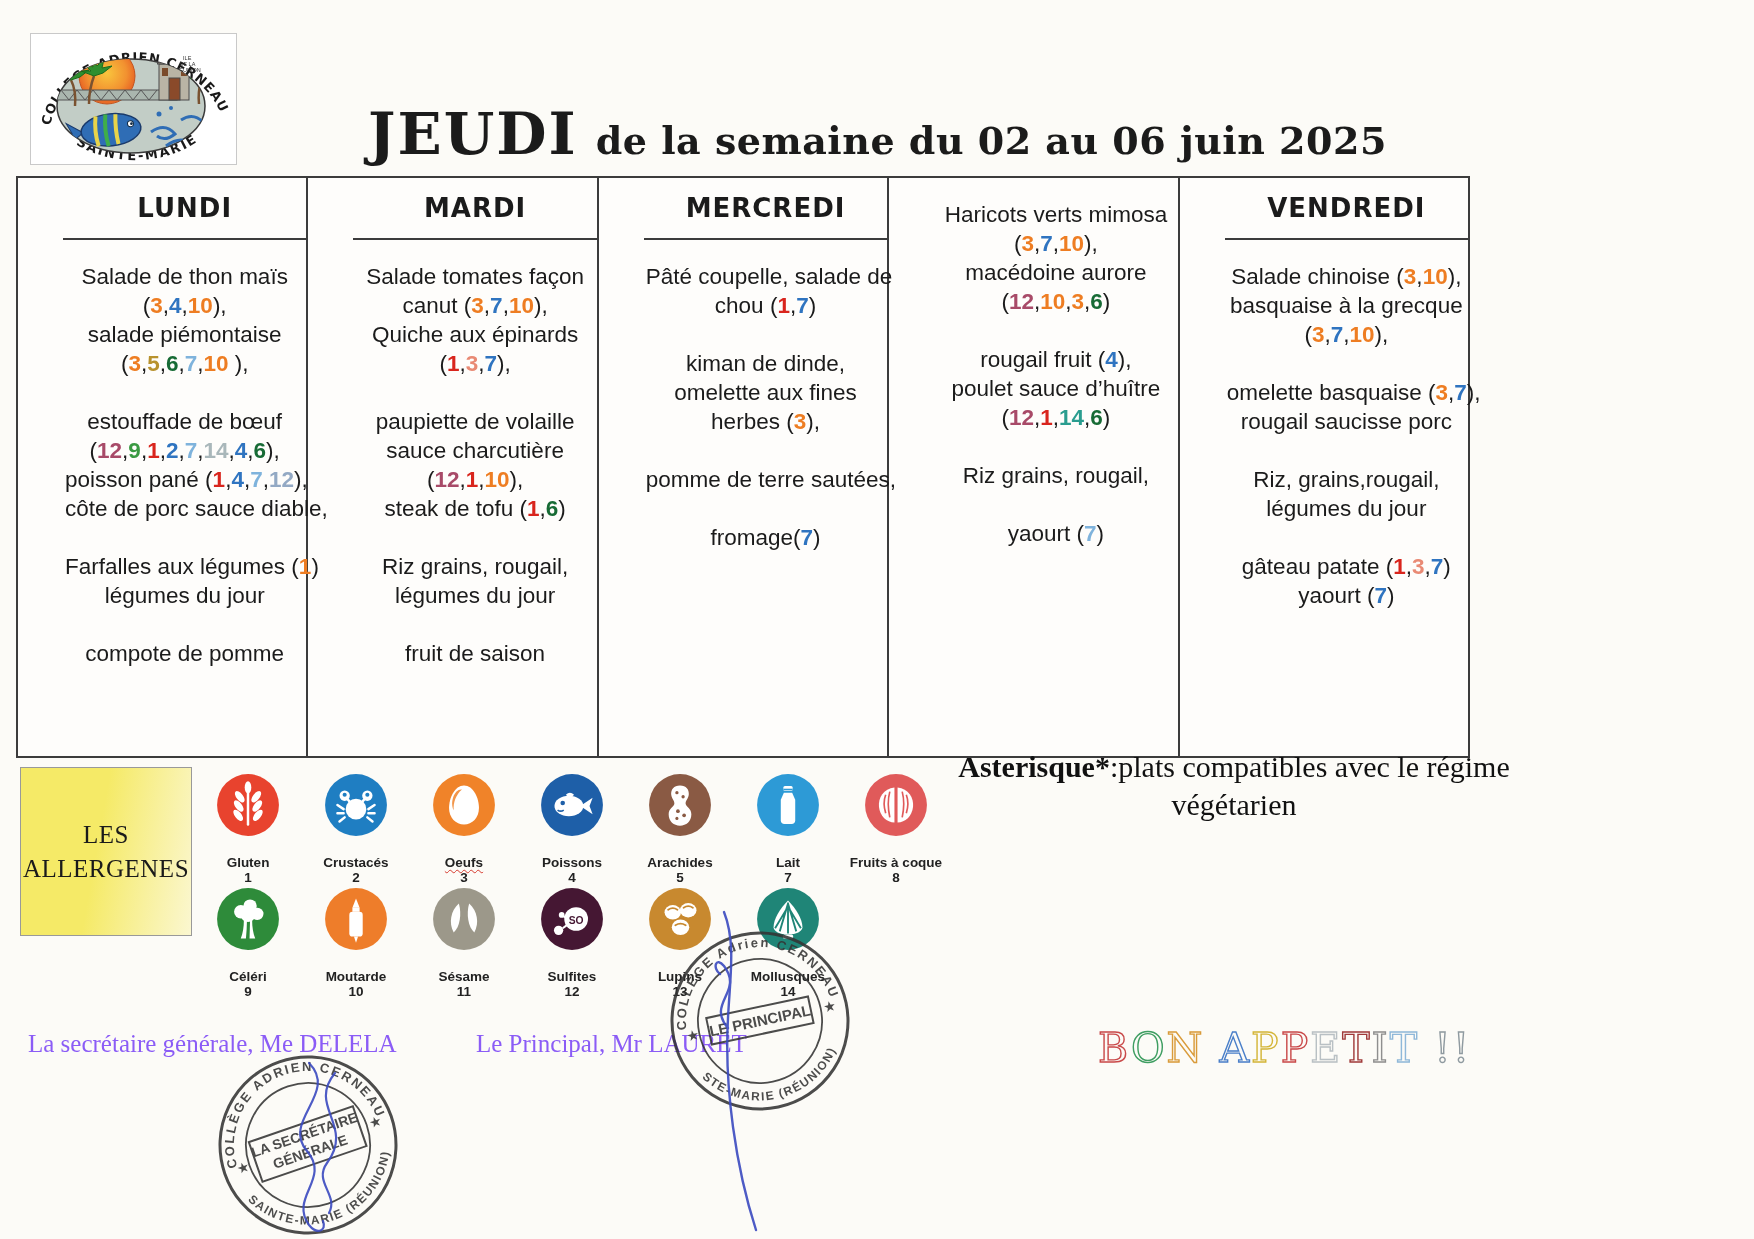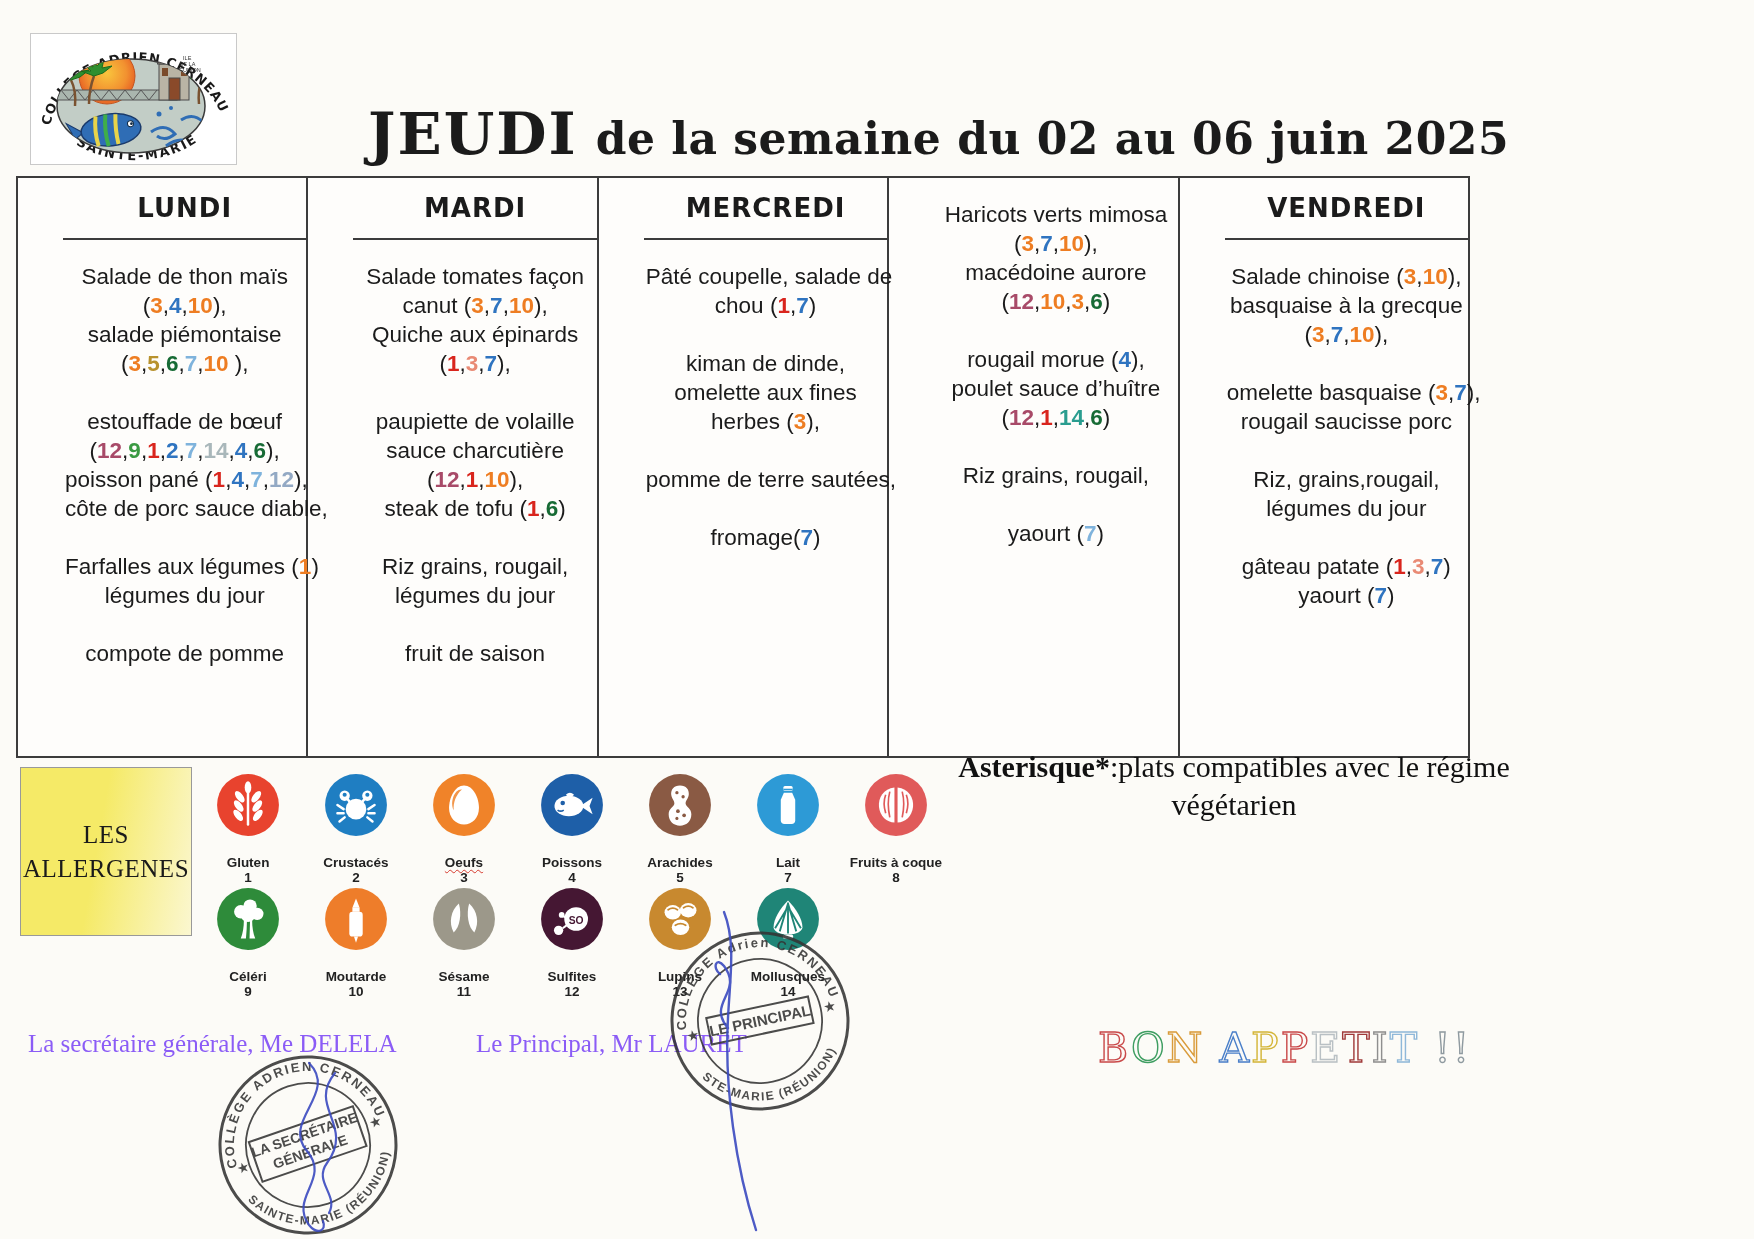--- a/index.html
+++ b/index.html
@@ -5,21 +5,21 @@
   html,body{margin:0;padding:0;background:#e9e9e9;}
   .page{position:relative;width:1754px;height:1239px;background:#fcfbf7;overflow:hidden;
         font-family:"Liberation Sans",sans-serif;color:#1b1b1b;}
 
   .logo-box{position:absolute;left:30px;top:33px;width:205px;height:130px;background:#fff;
             border:1px solid #c9c9c9;}
 
   .title-row{position:absolute;left:368px;top:100px;display:flex;align-items:baseline;gap:18px;
              font-family:"DejaVu Serif",serif;font-weight:bold;white-space:nowrap;}
   .title-main{font-size:58px;letter-spacing:2px;}
-  .title-rest{font-size:44px;letter-spacing:.5px;}
+  .title-rest{font-size:38px;letter-spacing:.5px;}
 
   .menu-table{position:absolute;left:16px;top:176px;width:1454px;height:582px;
               border:2px solid #3c3c3c;display:flex;background:#fefdfb;box-sizing:border-box;}
   .menu-col{flex:1;border-right:2px solid #3c3c3c;display:flex;flex-direction:column;min-width:0;margin-left:45px;}
   .menu-col:last-child{border-right:none;}
   .menu-day-header{height:60px;border-bottom:2px solid #3c3c3c;display:flex;align-items:center;
                    justify-content:center;font-weight:bold;font-size:26px;letter-spacing:1px;
                    font-family:"DejaVu Sans",sans-serif;flex:none;}
   .menu-day-body{padding:22px 2px 0;text-align:center;font-size:22.5px;line-height:29px;}
   .menu-line{white-space:nowrap;}
@@ -196,21 +196,21 @@
           <div class="menu-line"><span>fromage(</span><span class="num" style="color: rgb(47, 116, 192);">7</span><span>)</span></div>
         </div>
       </div>
       <div class="menu-col">
         <div class="menu-day-body">
           <div class="menu-line"><span>Haricots verts mimosa</span></div>
           <div class="menu-line"><span>(</span><span class="num" style="color: rgb(238, 125, 34);">3</span><span>,</span><span class="num" style="color: rgb(47, 116, 192);">7</span><span>,</span><span class="num" style="color: rgb(238, 125, 34);">10</span><span>),</span></div>
           <div class="menu-line"><span>macédoine aurore</span></div>
           <div class="menu-line"><span>(</span><span class="num" style="color: rgb(168, 74, 104);">12</span><span>,</span><span class="num" style="color: rgb(238, 125, 34);">10</span><span>,</span><span class="num" style="color: rgb(238, 125, 34);">3</span><span>,</span><span class="num" style="color: rgb(23, 107, 53);">6</span><span>)</span></div>
           <div class="menu-spacer"></div>
-          <div class="menu-line"><span>rougail morue (</span><span class="num" style="color: rgb(47, 116, 192);">4</span><span>),</span></div>
+          <div class="menu-line"><span>rougail fruit (</span><span class="num" style="color: rgb(47, 116, 192);">4</span><span>),</span></div>
           <div class="menu-line"><span>poulet sauce d’huître</span></div>
           <div class="menu-line"><span>(</span><span class="num" style="color: rgb(168, 74, 104);">12</span><span>,</span><span class="num" style="color: rgb(217, 37, 29);">1</span><span>,</span><span class="num" style="color: rgb(42, 157, 143);">14</span><span>,</span><span class="num" style="color: rgb(23, 107, 53);">6</span><span>)</span></div>
           <div class="menu-spacer"></div>
           <div class="menu-line"><span>Riz grains, rougail,</span></div>
           <div class="menu-spacer"></div>
           <div class="menu-line"><span>yaourt (</span><span class="num" style="color: rgb(127, 179, 220);">7</span><span>)</span></div>
         </div>
       </div>
       <div class="menu-col">
         <div class="menu-day-header">VENDREDI</div>

